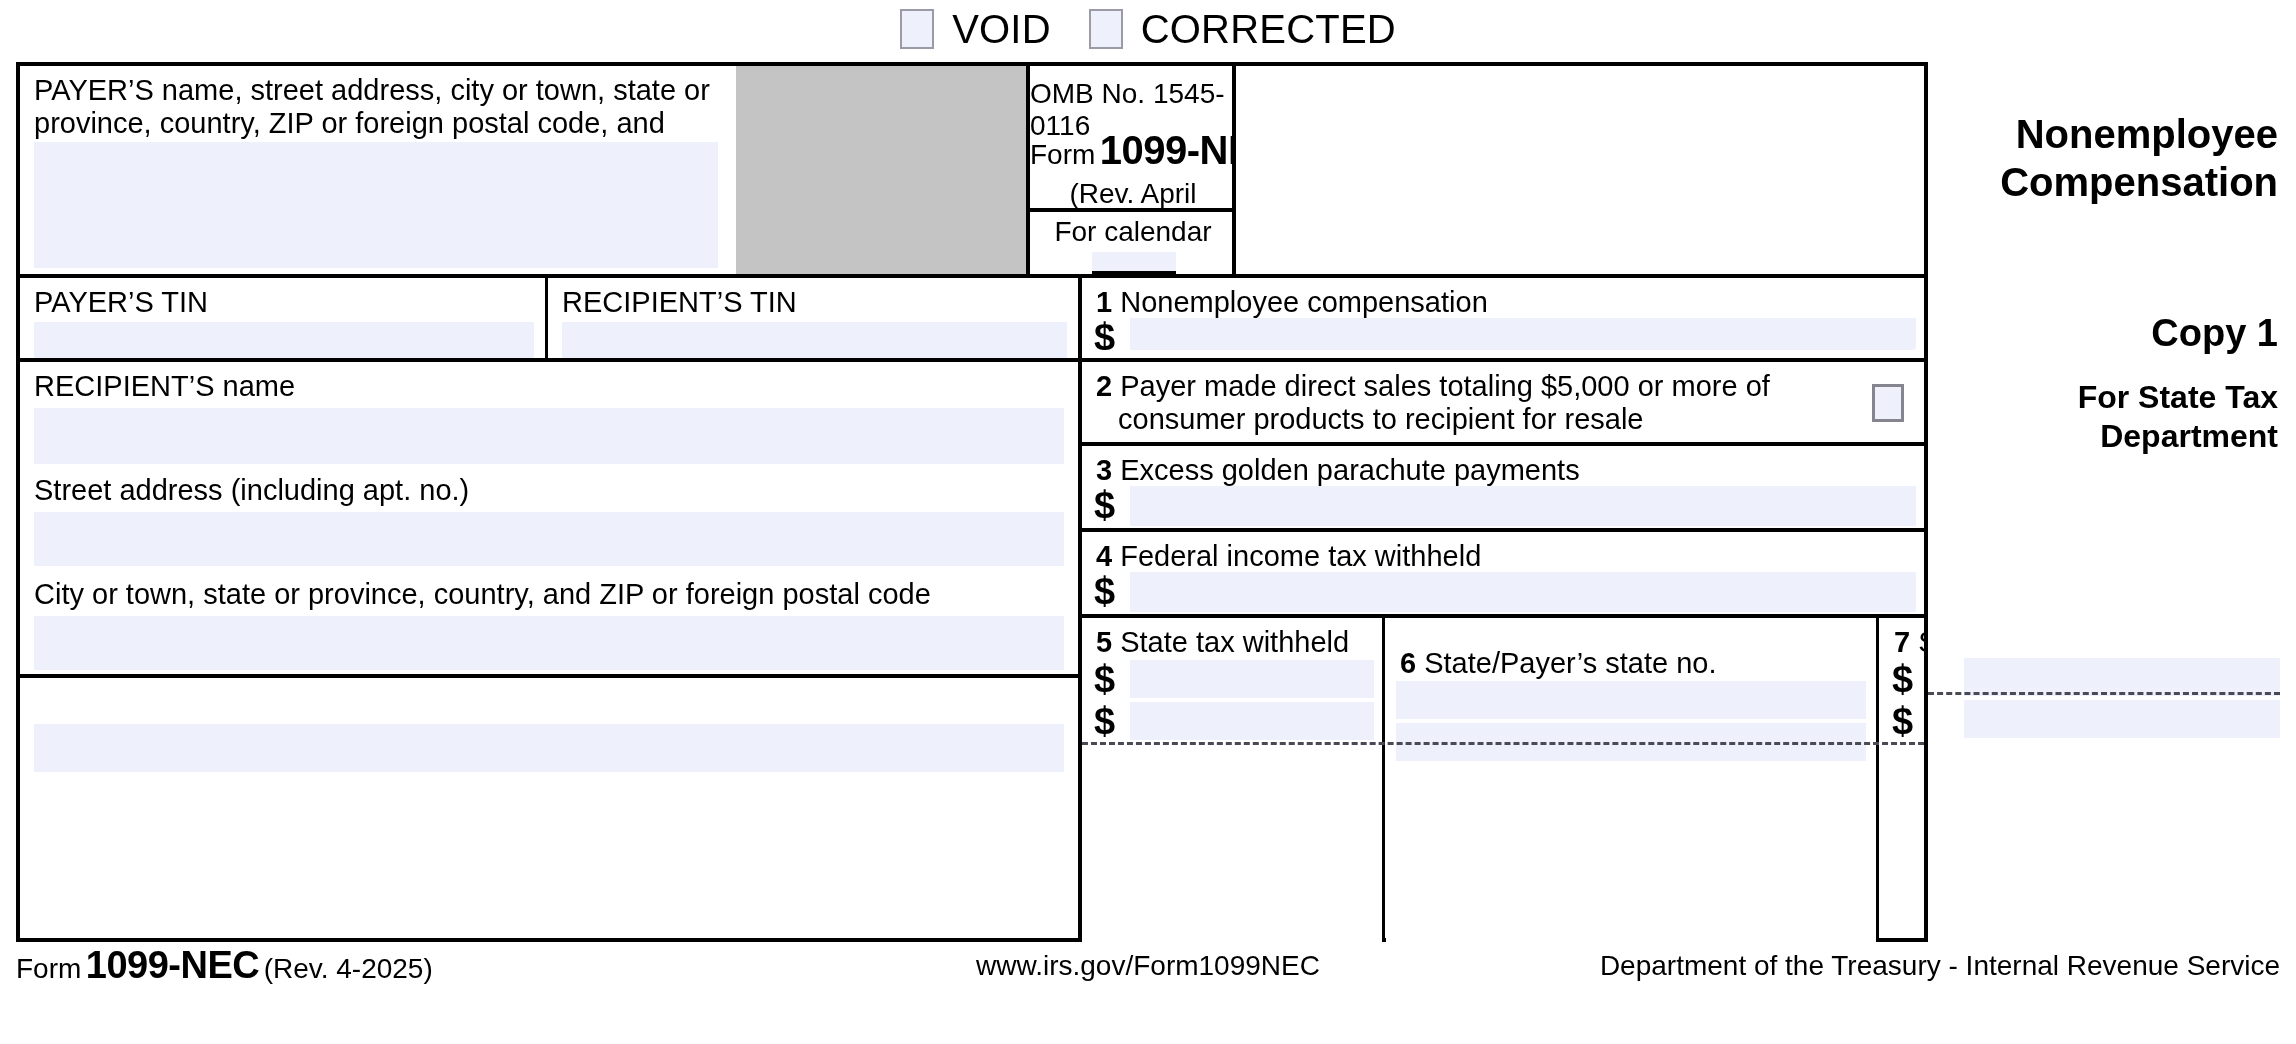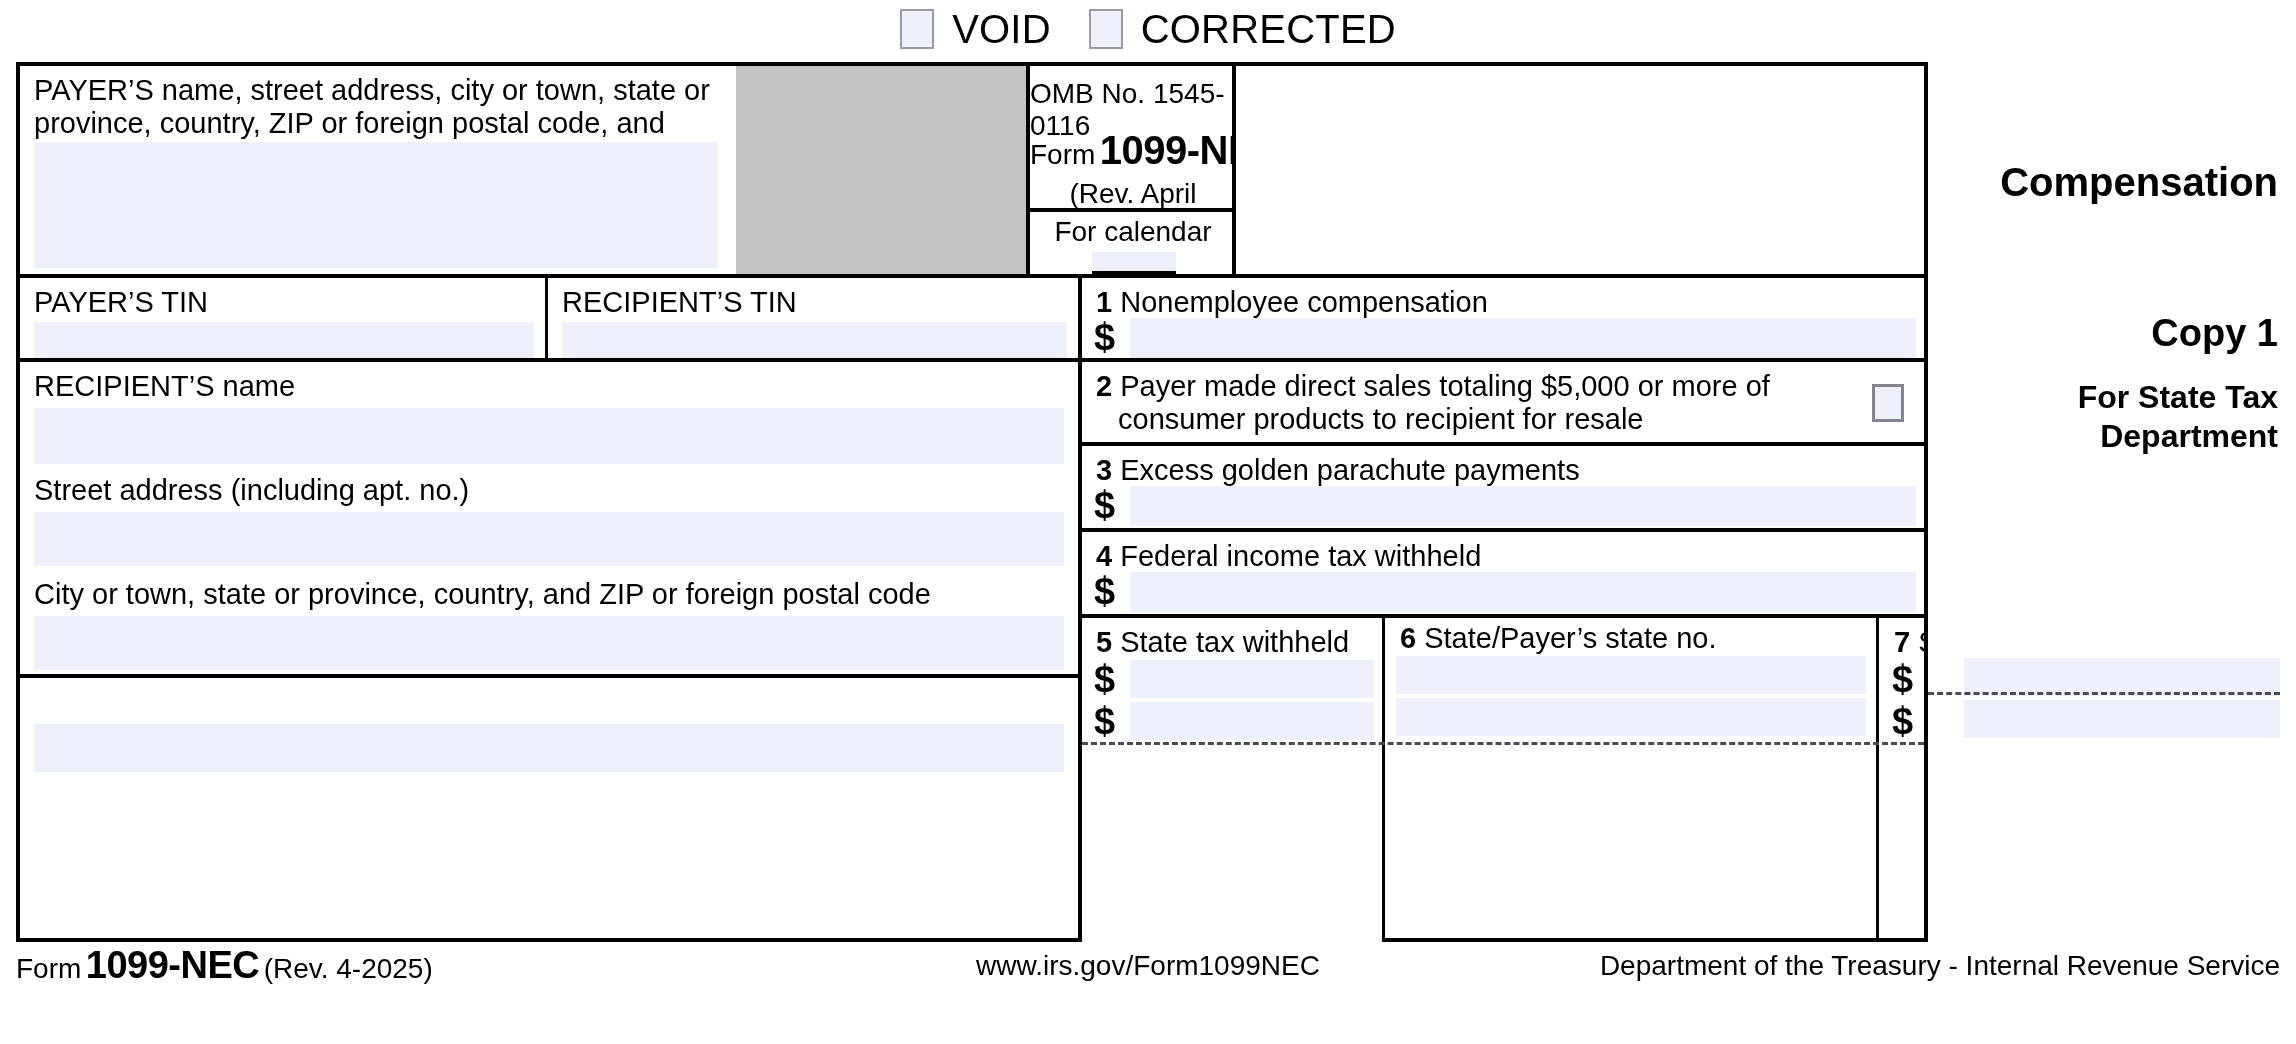--- a/index.html
+++ b/index.html
@@ -260,21 +260,21 @@
         <div class="input-field" style="left:14px; top:44px; width:500px; height:36px;"></div>
       </div>
       <div class="vrule-thin" style="left:525px; top:212px; height:80px;"></div>
       <div class="cell" style="left:528px; top:212px; width:530px; height:80px;">
         <div class="cell-label">RECIPIENT’S TIN</div>
         <div class="input-field" style="left:14px; top:44px; width:505px; height:36px;"></div>
       </div>
 
       <div class="vrule" style="left:1058px; top:212px; height:664px;"></div>
 
-      <div class="cell" style="left:1062px; top:212px; width:842px; height:80px;border-radius:13px;">
+      <div class="cell" style="left:1062px; top:212px; width:842px; height:72px;border-radius:13px;">
         <div class="cell-label"><span class="boxnum">1</span>&nbsp;<span>Nonemployee compensation</span></div>
         <div class="dollar" style="left:12px; top:40px;">$</div>
         <div class="input-field" style="left:48px; top:40px; width:786px; height:40px;"></div>
       </div>
       <div class="hrule" style="left:1058px; top:292px; width:846px;"></div>
 
       <div class="hrule" style="left:0; top:292px; width:1058px;"></div>
       <div class="cell" style="left:0; top:296px; width:1058px; height:104px;">
         <div class="cell-label">RECIPIENT’S name</div>
         <div class="input-field" style="left:14px; top:46px; width:1030px; height:56px;"></div>
@@ -317,21 +317,21 @@
 
       <div class="cell" style="left:1062px; top:552px; width:300px; height:324px;">
         <div class="cell-label"><span class="boxnum">5</span>&nbsp;<span>State tax withheld</span></div>
         <div class="dollar" style="left:12px; top:42px;">$</div>
         <div class="input-field" style="left:48px; top:42px; width:244px; height:38px;"></div>
         <div class="dollar" style="left:12px; top:84px;">$</div>
         <div class="input-field" style="left:48px; top:84px; width:244px; height:38px;"></div>
       </div>
       <div class="vrule-thin" style="left:1362px; top:552px; height:324px;"></div>
 
-      <div class="cell" style="left:1366px; top:548px; width:490px; height:324px;">
+      <div class="cell" style="left:1366px; top:573px; width:490px; height:324px;">
         <div class="cell-label"><span class="boxnum">6</span>&nbsp;<span>State/Payer’s state no.</span></div>
         <div class="input-field" style="left:10px; top:42px; width:470px; height:38px;"></div>
         <div class="input-field" style="left:10px; top:84px; width:470px; height:38px;"></div>
       </div>
       <div class="vrule-thin" style="left:1856px; top:552px; height:324px;"></div>
 
       <div class="cell" style="left:1860px; top:552px; width:44px; height:324px; background:transparent;">
         <div class="cell-label" style="white-space:nowrap;"><span class="boxnum">7</span>&nbsp;<span>State income</span></div>
         <div class="dollar" style="left:12px; top:42px;">$</div>
         <div class="dollar" style="left:12px; top:84px;">$</div>
@@ -341,21 +341,21 @@
 
       <div class="dashed" style="left:1062px; top:676px; width:842px;"></div>
     </div>
 
     <div class="input-field" style="left:1948px; top:596px; width:316px; height:38px;"></div>
     <div class="input-field" style="left:1948px; top:638px; width:316px; height:38px;"></div>
     <div class="dashed" style="left:1912px; top:630px; width:352px;"></div>
 
     <div class="right-col">
       <div class="nec-title">
-        <br>
+        <span>Nonemployee</span><br>
         <span>Compensation</span>
       </div>
       <div class="copy-title">Copy 1</div>
       <div class="copy-sub">
         <span>For State Tax</span><br>
         <span>Department</span>
       </div>
     </div>
 
   </div>

